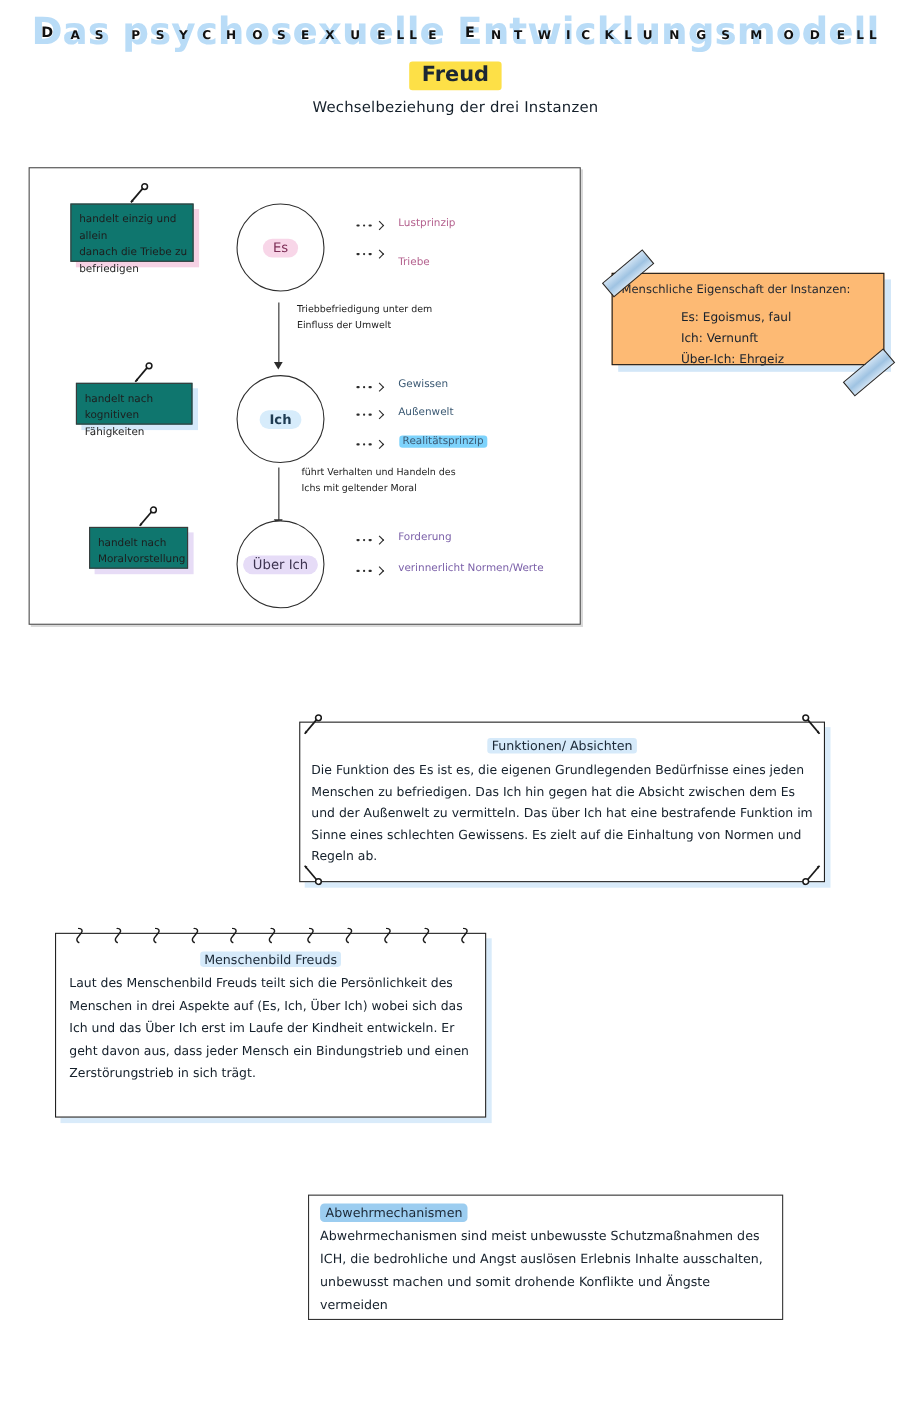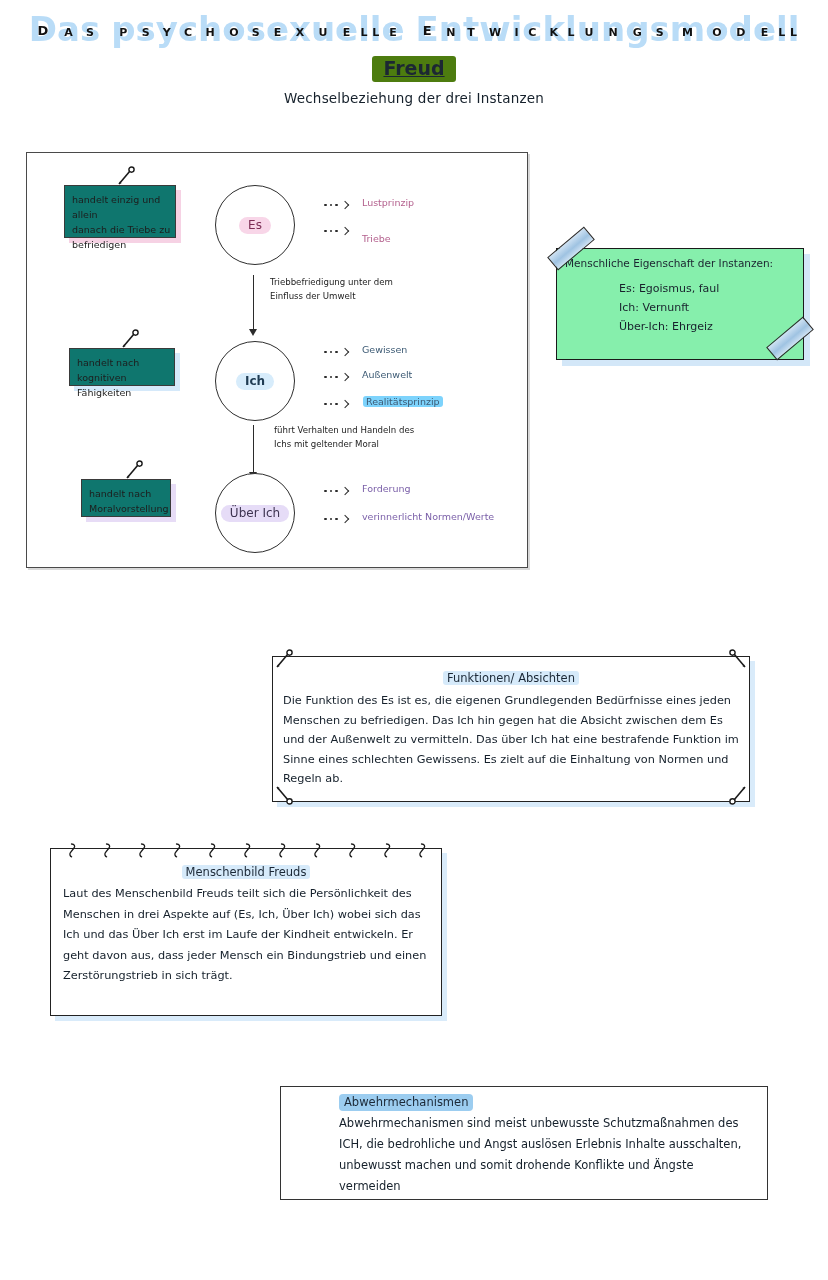--- a/index.html
+++ b/index.html
@@ -24,25 +24,24 @@
   .title-letter .small{
     position:absolute;left:50%;top:52%;transform:translate(-50%,-50%);
     color:#111111;font-size:13px;line-height:13px;font-weight:700;
   }
   .title-letter.lower .small{font-size:11px;top:58%;}
   .title-space{display:inline-block;width:11px;}
 
   #freud-line{left:0;top:56px;width:828px;text-align:center;}
   #freud-badge{
     display:inline-block;
-    background:#4d7c0f;border-radius:3px;
+    background:#fde047;border-radius:3px;
     padding:1px 11px 3px 11px;
     color:#1c2733;font-size:19px;font-weight:600;
     font-family:"DejaVu Sans","Liberation Sans",sans-serif;
-    text-decoration:underline;
   }
   #subtitle{
     left:0;top:90px;width:828px;text-align:center;
     color:#15202b;font-size:13.5px;letter-spacing:.2px;
   }
 
   
   #diagram-frame{
     left:26px;top:152px;width:500px;height:414px;
     border:1.4px solid #4a4a4a;background:#fff;
@@ -96,22 +95,22 @@
     transform:rotate(45deg);margin-left:1px;
   }
   .dot-text{position:absolute;font-size:9.5px;white-space:nowrap;}
   .txt-pink{color:#b4618e;}
   .txt-blue{color:#3c5a74;}
   .txt-purple{color:#7a5fa8;}
   .txt-blue-hl{color:#3c5a74;background:#7dd3fc;padding:0 3px;border-radius:3px;}
 
   
   #tape-box{
-    left:556px;top:248px;width:248px;height:112px;
-    border:1.5px solid #1a1a1a;background:#86efac;
+    left:556px;top:248px;width:248px;height:84px;
+    border:1.5px solid #1a1a1a;background:#fdba74;
     box-shadow:6px 6px 0 #d3e7f8;box-sizing:border-box;
   }
   #tape-box .tb-head{
     font-size:10.5px;color:#1b2430;padding:8px 0 0 8px;
   }
   #tape-box .tb-list{margin:10px 0 0 62px;font-size:11px;color:#18212c;line-height:19px;}
   .tape{
     position:absolute;width:46px;height:15px;
     background:linear-gradient(180deg,#cfe2f3 0%,#9fc3e2 55%,#cfe2f3 100%);
     border:1.2px solid #2b2b2b;
@@ -143,22 +142,22 @@
   #notebook-card .nb-title span{background:#d6eafa;padding:0 4px;border-radius:3px;}
   #notebook-card .nb-body{
     margin:5px 10px 0 12px;font-size:11.3px;color:#15202b;line-height:20.5px;
   }
   .spiral{
     position:absolute;width:11px;height:17px;
   }
 
   
   #abwehr-card{
-    left:280px;top:1086px;width:488px;height:114px;
-    border:1.3px solid #333;background:#fff;box-sizing:border-box;padding-left:48px;
+    left:280px;top:1086px;width:432px;height:114px;
+    border:1.3px solid #333;background:#fff;box-sizing:border-box;
   }
   #abwehr-card .ab-title{
     margin:8px 0 0 10px;font-size:11.5px;color:#1b2836;display:inline-block;
   }
   #abwehr-card .ab-title span{background:#9ccdf0;padding:1px 5px 2px 5px;border-radius:4px;}
   #abwehr-card .ab-body{
     margin:3px 10px 0 10px;font-size:11.5px;color:#15202b;line-height:21px;
   }
 </style>
 </head>

